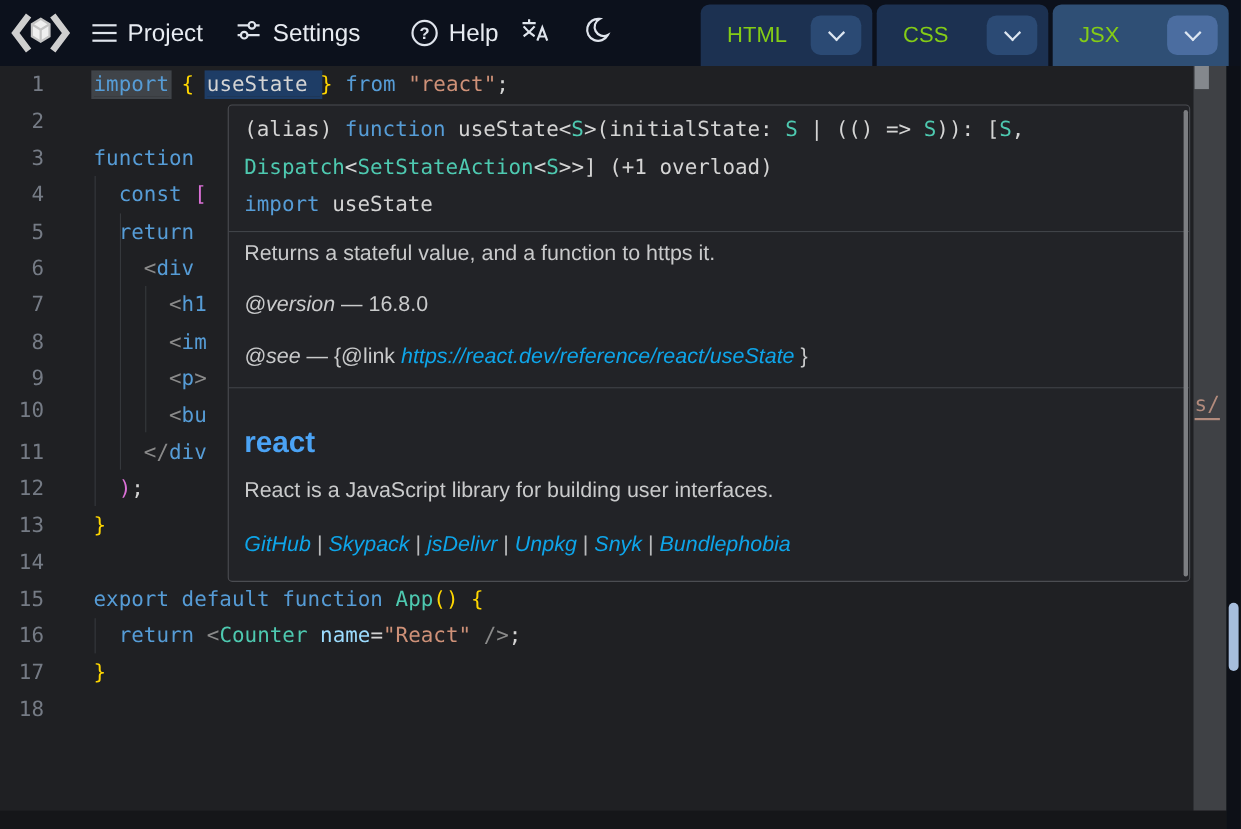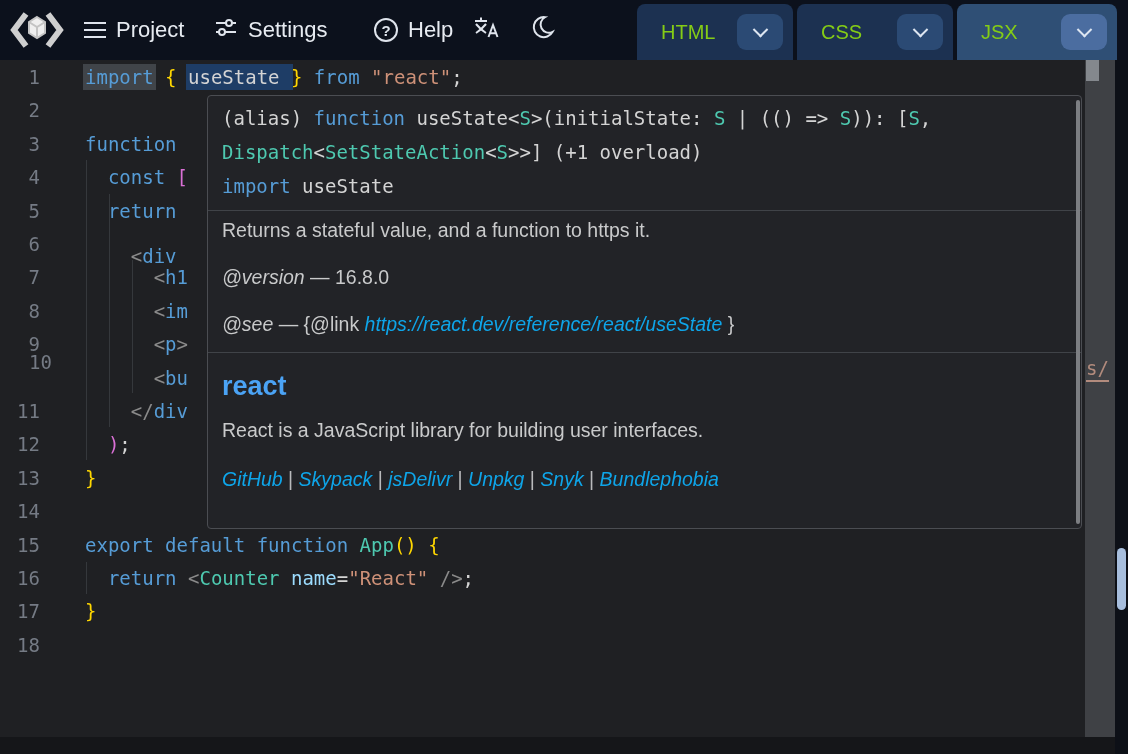--- a/index.html
+++ b/index.html
@@ -63,21 +63,21 @@
              overflow:hidden; z-index:10; }
   .tt-sig { padding:5px 14px 7px; }
   .sig-line { white-space:pre; font-family:"DejaVu Sans Mono", monospace; font-size:19px;
               line-height:34px; color:#d4d4d4; }
   .tt-hr { height:1px; background:#404348; }
   .tt-doc { padding:8px 14px 16px; color:#c9cacb; font-size:19.5px; }
   .tt-doc p + p { margin-top:24px; }
   .tt-tag { font-style:italic; }
   .tt-link { color:#0ea5e9; text-decoration:none; cursor:pointer;font-style:italic; }
   .tt-pkg { padding:0 14px 6px; color:#c9cacb; font-size:19.5px; }
-  .pkg-name { margin-top:16px; font-size:27px; font-weight:bold; color:#4ba3f5; line-height:34px; }
+  .pkg-name { margin-top:32px; font-size:27px; font-weight:bold; color:#4ba3f5; line-height:34px; }
   .pkg-desc { margin-top:16px; }
   .pkg-links { margin-top:26px; }
   .pkg-sep { color:#b9babc; }
   .tt-scroll { position:absolute; right:1px; top:4px; width:4px; height:424px;
                background:#7c7e82; border-radius:2px; }
 </style>
 </head>
 <body>
 
 <div class="stage">
@@ -169,28 +169,28 @@
       <div class="code-line" style="top: 1px;"><span class="t-kw hg">import</span><span class="t-pln"> </span><span class="t-b1">{</span><span class="t-pln"> </span><span class="t-pln hb">useState </span><span class="t-b1">}</span><span class="t-pln"> </span><span class="t-kw">from</span><span class="t-pln"> </span><span class="t-str">"react"</span><span class="t-pln">;</span></div>
       <div class="ln-num" style="top: 34.4px;">2</div>
       <div class="code-line" style="top: 34.4px;"></div>
       <div class="ln-num" style="top: 67.8px;">3</div>
       <div class="code-line" style="top: 67.8px;"><span class="t-kw">function</span></div>
       <div class="ln-num" style="top: 101.2px;">4</div>
       <div class="code-line" style="top: 101.2px;"><span class="t-pln">  </span><span class="t-kw">const</span><span class="t-pln"> </span><span class="t-b2">[</span></div>
       <div class="ln-num" style="top: 134.6px;">5</div>
       <div class="code-line" style="top: 134.6px;"><span class="t-pln">  </span><span class="t-kw">return</span></div>
       <div class="ln-num" style="top: 168px;">6</div>
-      <div class="code-line" style="top: 180px;"><span class="t-pln">    </span><span class="t-pun">&lt;</span><span class="t-kw">div</span></div>
+      <div class="code-line" style="top: 168px;"><span class="t-pln">    </span><span class="t-pun">&lt;</span><span class="t-kw">div</span></div>
       <div class="ln-num" style="top: 201.4px;">7</div>
       <div class="code-line" style="top: 201.4px;"><span class="t-pln">      </span><span class="t-pun">&lt;</span><span class="t-kw">h1</span></div>
       <div class="ln-num" style="top: 234.8px;">8</div>
       <div class="code-line" style="top: 234.8px;"><span class="t-pln">      </span><span class="t-pun">&lt;</span><span class="t-kw">im</span></div>
       <div class="ln-num" style="top: 268.2px;">9</div>
       <div class="code-line" style="top: 268.2px;"><span class="t-pln">      </span><span class="t-pun">&lt;</span><span class="t-kw">p</span><span class="t-pun">&gt;</span></div>
-      <div class="ln-num" style="top: 286px; margin-left: 12px;">10</div>
+      <div class="ln-num" style="top: 297px;">10</div>
       <div class="code-line" style="top: 301.6px;"><span class="t-pln">      </span><span class="t-pun">&lt;</span><span class="t-kw">bu</span></div>
       <div class="ln-num" style="top: 335px;">11</div>
       <div class="code-line" style="top: 335px;"><span class="t-pln">    </span><span class="t-pun">&lt;/</span><span class="t-kw">div</span></div>
       <div class="ln-num" style="top: 368.4px;">12</div>
       <div class="code-line" style="top: 368.4px;"><span class="t-pln">  </span><span class="t-b2">)</span><span class="t-pln">;</span></div>
       <div class="ln-num" style="top: 401.8px;">13</div>
       <div class="code-line" style="top: 401.8px;"><span class="t-b1">}</span></div>
       <div class="ln-num" style="top: 435.2px;">14</div>
       <div class="code-line" style="top: 435.2px;"></div>
       <div class="ln-num" style="top: 468.6px;">15</div>

